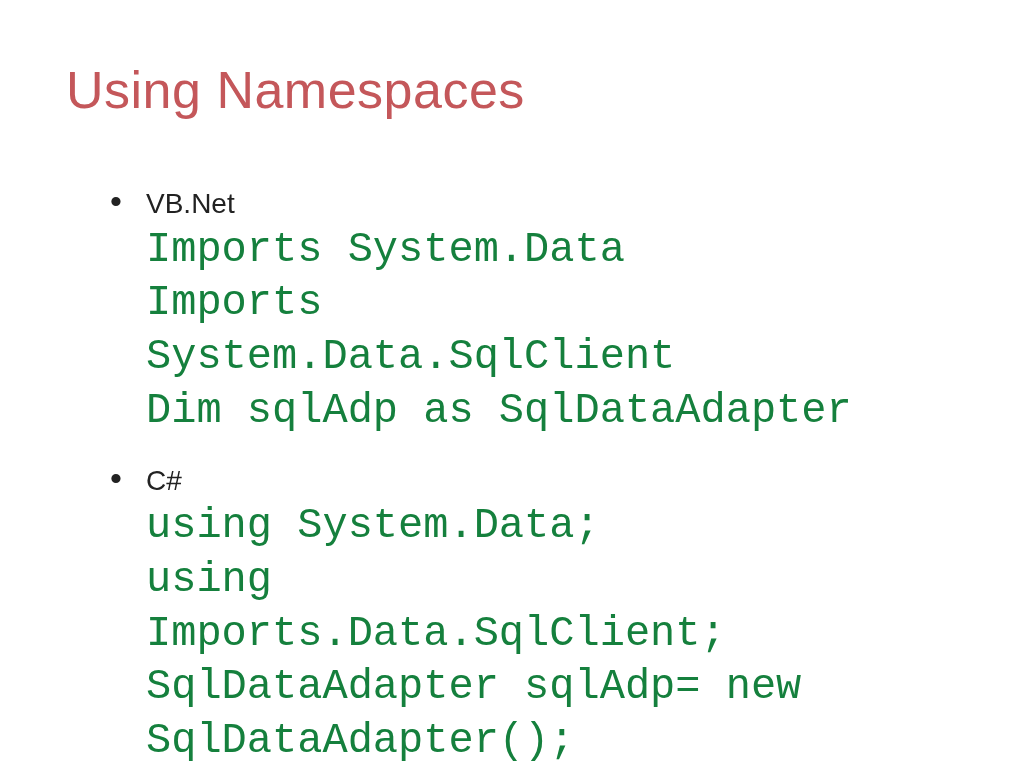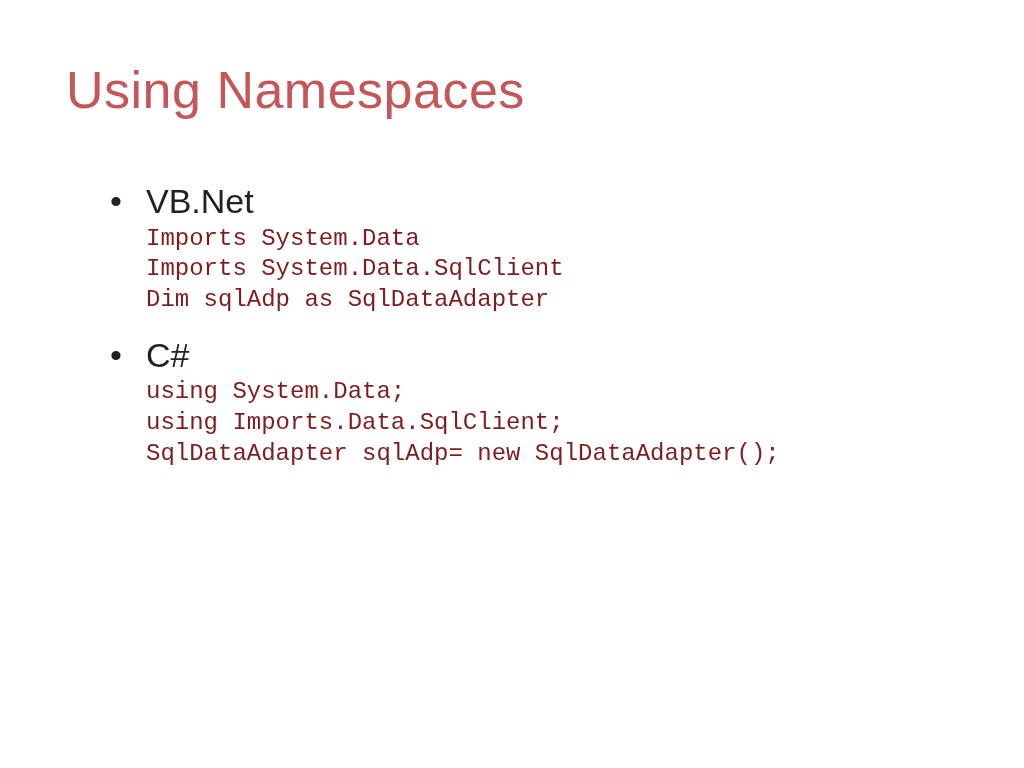--- a/index.html
+++ b/index.html
@@ -41,27 +41,27 @@
   ul.body > li::before {
     content: "•";
     position: absolute;
     left: 0;
     top: 0;
     font-size: 34px;
     color: #222;
   }
   .label {
     font-family: Verdana, Geneva, sans-serif;
-    font-size: 34px;
+    font-size: 28px;
     color: #222;
   }
   .code {
     font-family: "Lucida Console", Consolas, "Courier New", monospace;
-    font-size: 24px;
-    color: #7f1d1d;
+    font-size: 42px;
+    color: #15803d;
     white-space: pre-wrap;
     display: block;
     line-height: 1.28;
   }
 </style>
 </head>
 <body>
 
 <div class="slide">
   <h1 class="title">Using Namespaces</h1>

